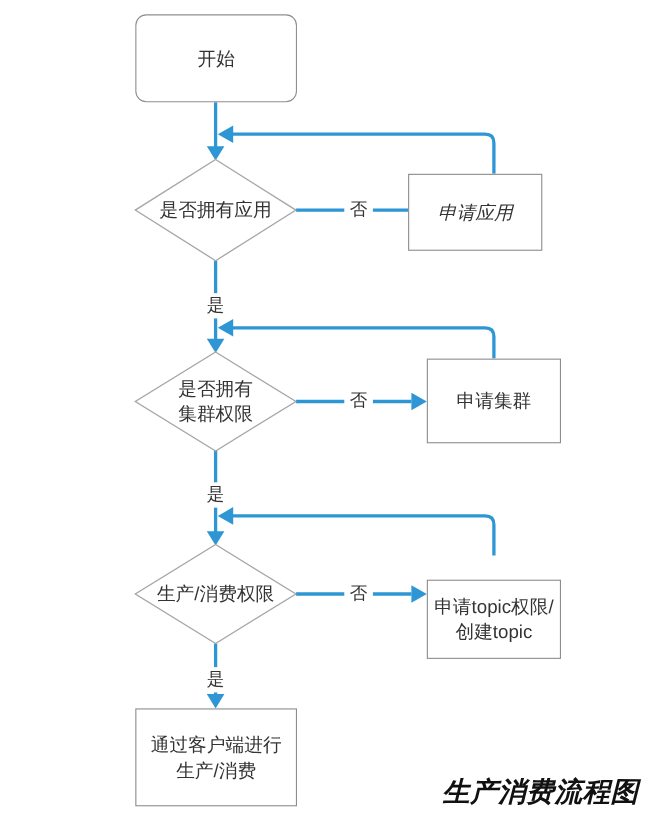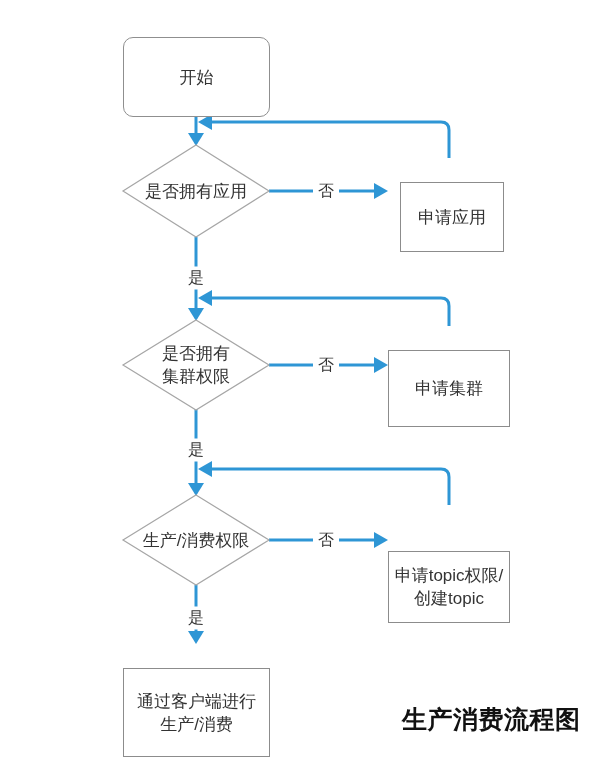--- a/index.html
+++ b/index.html
@@ -16,37 +16,37 @@
   }
   svg.layer{position:absolute;left:0;top:0;z-index:1;}
   .conn{stroke:var(--accent);stroke-width:3;fill:none;}
   .arrow{fill:var(--accent);stroke:none;}
   .diamond{fill:#ffffff;stroke:var(--diamond-border);stroke-width:1.2;}
   .node{
     position:absolute;box-sizing:border-box;background:#ffffff;
     border:1px solid var(--box-border);
     display:flex;flex-direction:column;align-items:center;justify-content:center;
     font-size:17px;line-height:23px;color:var(--text);text-align:center;
-    white-space:nowrap;z-index:2;margin-top:24px;
+    white-space:nowrap;z-index:2;
   }
   .node.rounded{border-radius:10px;border-color:#8F8F8F;}
   .diamond-label{
     position:absolute;transform:translate(-50%,-50%);
     font-size:17px;line-height:23px;color:var(--text);
     text-align:right;white-space:nowrap;z-index:2;
   }
   .edge-label{
     position:absolute;transform:translate(-50%,-50%);
     font-size:16px;color:var(--text);background:#ffffff;
     padding:1px 5px;z-index:3;white-space:nowrap;
   }
   .diagram-title{
     position:absolute;left:402px;top:703px;
     font-size:25px;font-weight:700;color:var(--title-color);
-    white-space:nowrap;z-index:2;letter-spacing:0.5px;
+    white-space:nowrap;z-index:2;letter-spacing:0.5px;font-style:italic;
   }
 </style>
 </head>
 <body>
 
 <div class="canvas">
 
   <svg class="layer" width="600" height="760" viewBox="0 0 600 760">
 
     <g>
@@ -114,21 +114,21 @@
 
   <div class="diamond-label" style="left:196px;top:365px;">
     <div>是否拥有</div>
     <div>集群权限</div>
   </div>
 
   <div class="diamond-label" style="left:196px;top:540px;">
     <div>生产/消费权限</div>
   </div>
 
-  <div class="node" style="left:400px;top:158px;width:104px;height:70px;">
+  <div class="node" style="left:371px;top:158px;width:122px;height:70px;font-style:italic;">
     <div>申请应用</div>
   </div>
 
   <div class="node" style="left:388px;top:326px;width:122px;height:77px;">
     <div>申请集群</div>
   </div>
 
   <div class="node" style="left:388px;top:527px;width:122px;height:72px;">
     <div>申请topic权限/</div>
     <div>创建topic</div>

